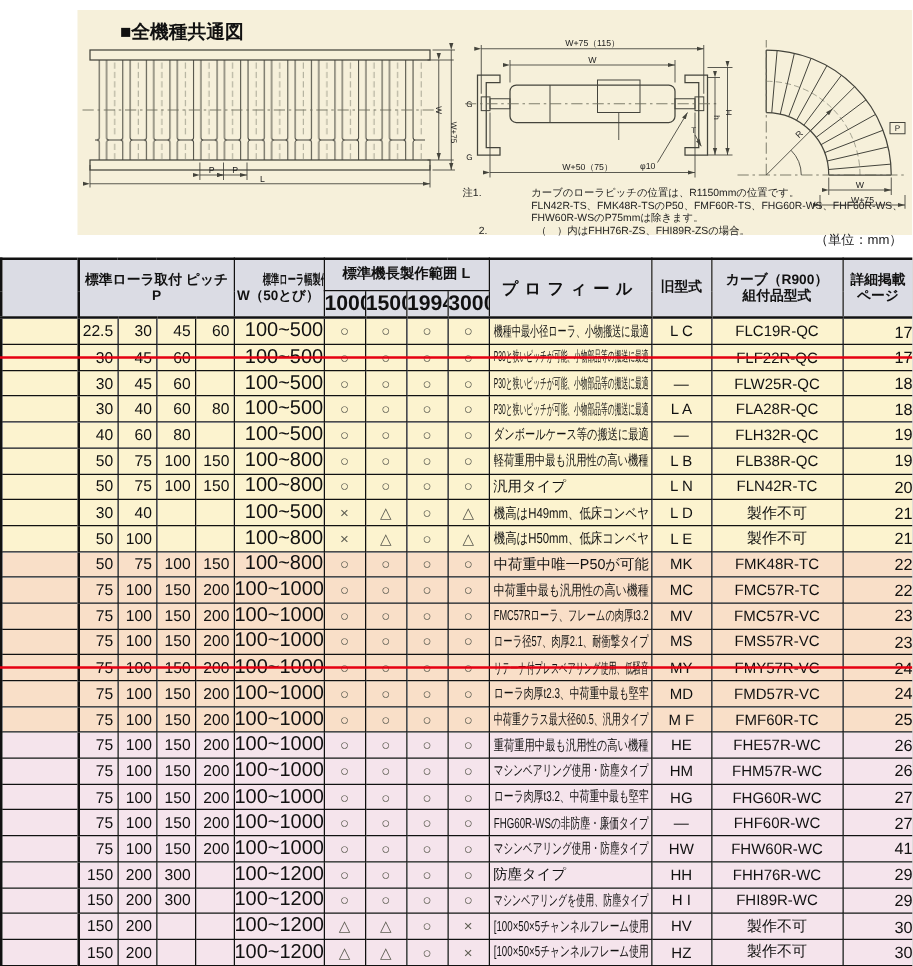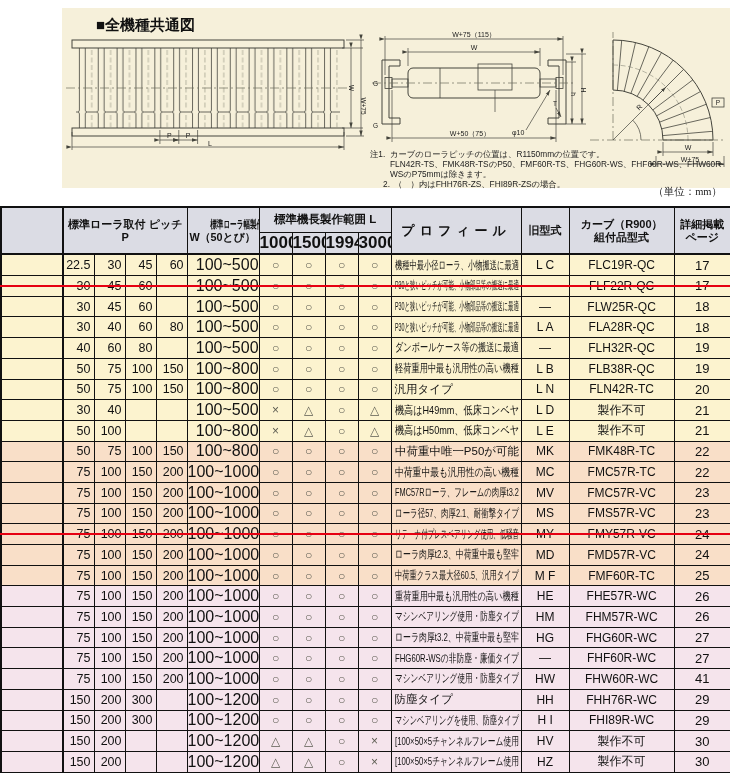--- a/index.html
+++ b/index.html
@@ -2,37 +2,37 @@
 <html><head>
 <meta charset="utf-8">
 <style>
   html,body{margin:0;padding:0;}
   body{width:730px;height:773px;background:#fff;font-family:"Liberation Sans","DejaVu Sans",sans-serif;}
   .page{position:relative;width:730px;height:773px;overflow:hidden;background:#fff;}
 
   
   .panel{position:absolute;left:62px;top:8px;width:668px;height:180px;background:#f6f0da;}
   .sec-title{position:absolute;left:68px;top:16px;font-size:15px;font-weight:bold;color:#111;margin-left:28px;}
-  .unit-note{position:absolute;top:185px;right:8px;font-size:10.5px;color:#222;font-family:Liberation Serif, serif;}
+  .unit-note{position:absolute;top:185px;right:8px;font-size:10.5px;color:#222;}
 
   svg{position:absolute;overflow:visible;}
   .d-plan{left:64px;top:32px;width:300px;height:120px;}
   .d-front{left:360px;top:28px;width:228px;height:128px;}
   .d-curve{left:588px;top:8px;width:142px;height:165px;}
   .ln{fill:none;stroke:#44443c;stroke-width:1;}
   .ln2{fill:none;stroke:#44443c;stroke-width:0.8;}
   .cl{fill:none;stroke:#6d6d5d;stroke-width:0.7;stroke-dasharray:9 3 2 3;}
   .dsh{fill:none;stroke:#8a8a7a;stroke-width:0.6;stroke-dasharray:5 2.5;}
   .dim{fill:none;stroke:#44443c;stroke-width:0.7;}
   .txt{fill:#222;font-size:7px;font-family:"Liberation Sans","DejaVu Sans",sans-serif;}
   .txt65{font-size:6.5px;}
 
   
   .notes{position:absolute;left:370px;top:150px;width:358px;font-size:8.3px;line-height:1.2;color:#222;}
-  .note-row{display:flex;}
+  .note-row{display:flex;gap:35px;}
   .note-no{width:20px;flex:none;}
   .note-no.n2{text-align:right;padding-right:4px;}
   .note-body{flex:1;}
 
   
   #table-wrap{position:absolute;left:0;top:206px;width:730px;}
   table{border-collapse:collapse;table-layout:fixed;width:730px;border:2px solid #111;}
   th,td{border:1px solid #111;overflow:hidden;}
   th{background:#dbdce4;font-weight:bold;color:#111;font-size:11px;line-height:1.2;text-align:center;padding:0;}
   thead tr.main th{height:24px;}
@@ -44,21 +44,21 @@
   th.h-old{font-size:11px;margin-top:36px;}
   th.h-len{font-size:11.5px;}
 
   tbody td{height:19.7px;padding:0;font-size:12.5px;color:#111;vertical-align:middle;}
   td.num{text-align:right;padding-right:3px;}
   td.wcol{text-align:right;font-size:16px;}
   td.mark{text-align:center;font-size:12px;color:#5d5d52;}
   td.profile{text-align:left;padding-left:3px;font-size:11.5px;white-space:nowrap;margin-left:16px;}
   td.old{text-align:center;font-size:12px;}
   td.curve{text-align:center;font-size:12px;}
-  td.pg{text-align:center;font-size:13px;}
+  td.pg{text-align:right;font-size:13px;}
 
   tr.g-light td{background:#fcf3cf;}
   tr.g-medium td{background:#f9dfc8;}
   tr.g-heavy td{background:#f5e4ec;}
 
   .fit{display:inline-block;white-space:nowrap;}
   td.profile .fit{transform-origin:0 50%;}
   th .fit{transform-origin:50% 50%;}
 
   .strike-line{position:absolute;left:0;width:730px;height:2px;background:#e60012;z-index:5;}

